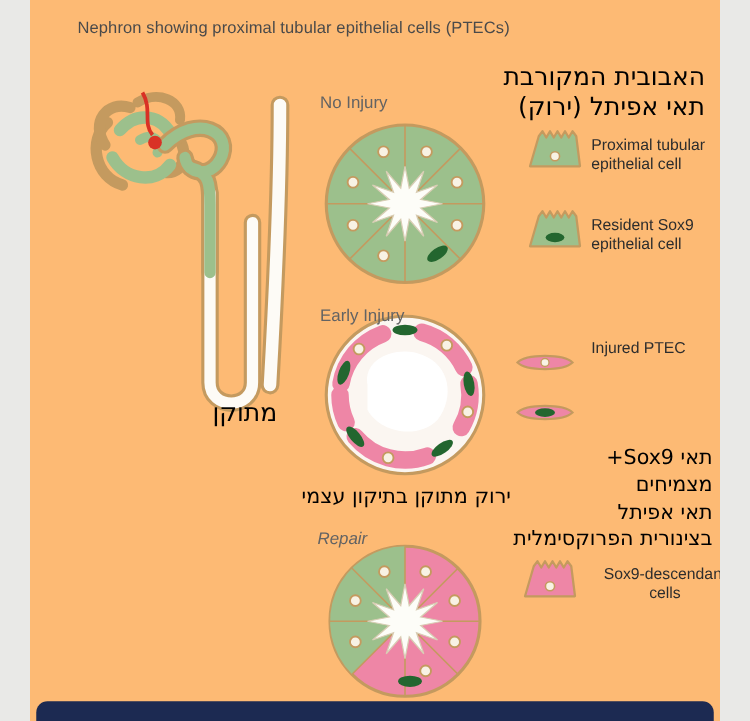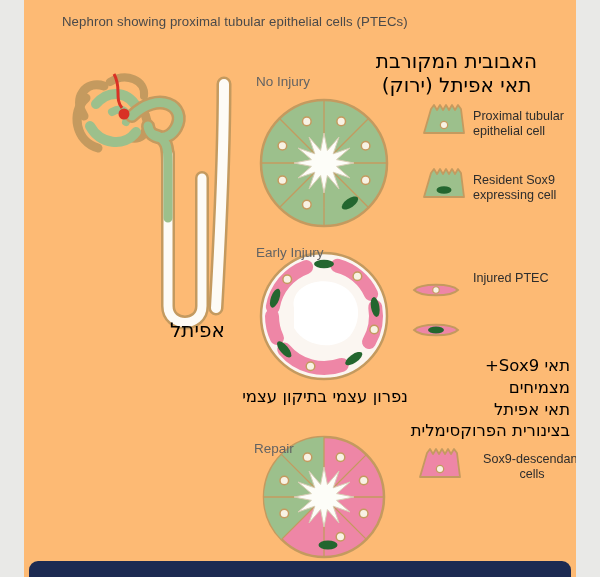--- a/index.html
+++ b/index.html
@@ -11,33 +11,33 @@
   .art{position:absolute;left:0;top:0;}
   .txt{position:absolute;color:#2e2e2e;}
   .title{
     left:38px;top:14px;font-size:13.2px;color:#4a4a4a;letter-spacing:.1px;
   }
   .section-label{
     width:140px;font-size:13.5px;color:#636363;
   }
   .lbl-no-injury{left:232px;top:74px;}
   .lbl-early-injury{left:232px;top:245px;}
-  .lbl-repair{left:230px;top:441px;}
+  .lbl-repair{left:230px;top:423px;font-style:italic;}
   .legend-label{
     font-size:12.6px;color:#2d2d2d;line-height:1.22;width:126px;
   }
   .ll-1{left:449px;top:109px;}
   .ll-2{left:449px;top:173px;}
   .ll-3{left:449px;top:271px;width:140px;}
   .ll-4{left:449px;top:321px;width:118px;}
   .ll-5{left:449px;top:452px;width:118px;text-align:center;}
   .heb{
     font-family:"DejaVu Sans",sans-serif;color:#000;direction:rtl;
   }
-  .heb-top-right{right:12px;top:50px;width:215px;text-align:center;font-size:20px;line-height:1.18;}
+  .heb-top-right{right:12px;top:50px;width:215px;text-align:right;font-size:20px;line-height:1.18;}
   .heb-nephron{left:146px;top:318px;font-size:20px;}
   .heb-self-repair{left:186px;top:387px;width:230px;text-align:center;font-size:16.5px;}
   .heb-sox9-block{right:6px;top:355px;width:190px;text-align:right;font-size:16.5px;line-height:1.32;}
   .bottom-bar{
     position:absolute;left:5px;right:5px;bottom:0;height:16px;
     background:#1c2a52;border-radius:9px 9px 0 0;
   }
 </style>
 </head>
 <body>
@@ -166,32 +166,32 @@
     </g>
   </svg>
 
   <div class="txt title">Nephron showing proximal tubular epithelial cells (PTECs)</div>
 
   <div class="txt section-label lbl-no-injury">No Injury</div>
   <div class="txt section-label lbl-early-injury">Early Injury</div>
   <div class="txt section-label lbl-repair">Repair</div>
 
   <div class="txt legend-label ll-1">Proximal tubular epithelial cell</div>
-  <div class="txt legend-label ll-2">Resident Sox9 expressing cell</div>
+  <div class="txt legend-label ll-2">Resident Sox9 epithelial cell</div>
   <div class="txt legend-label ll-3">Injured PTEC</div>
   <div class="txt legend-label ll-5">Sox9-descendant cells</div>
 
   <div class="txt heb heb-top-right">
     <div>האבובית המקורבת</div>
     <div>תאי אפיתל (ירוק)</div>
   </div>
 
-  <div class="txt heb heb-nephron">אפיתל</div>
+  <div class="txt heb heb-nephron">מתוקן</div>
 
-  <div class="txt heb heb-self-repair">נפרון עצמי בתיקון עצמי</div>
+  <div class="txt heb heb-self-repair">ירוק מתוקן בתיקון עצמי</div>
 
   <div class="txt heb heb-sox9-block">
     <div>תאי Sox9+</div>
     <div>מצמיחים</div>
     <div>תאי אפיתל</div>
     <div>בצינורית הפרוקסימלית</div>
   </div>
 
   <div class="bottom-bar"></div>
 </div>

